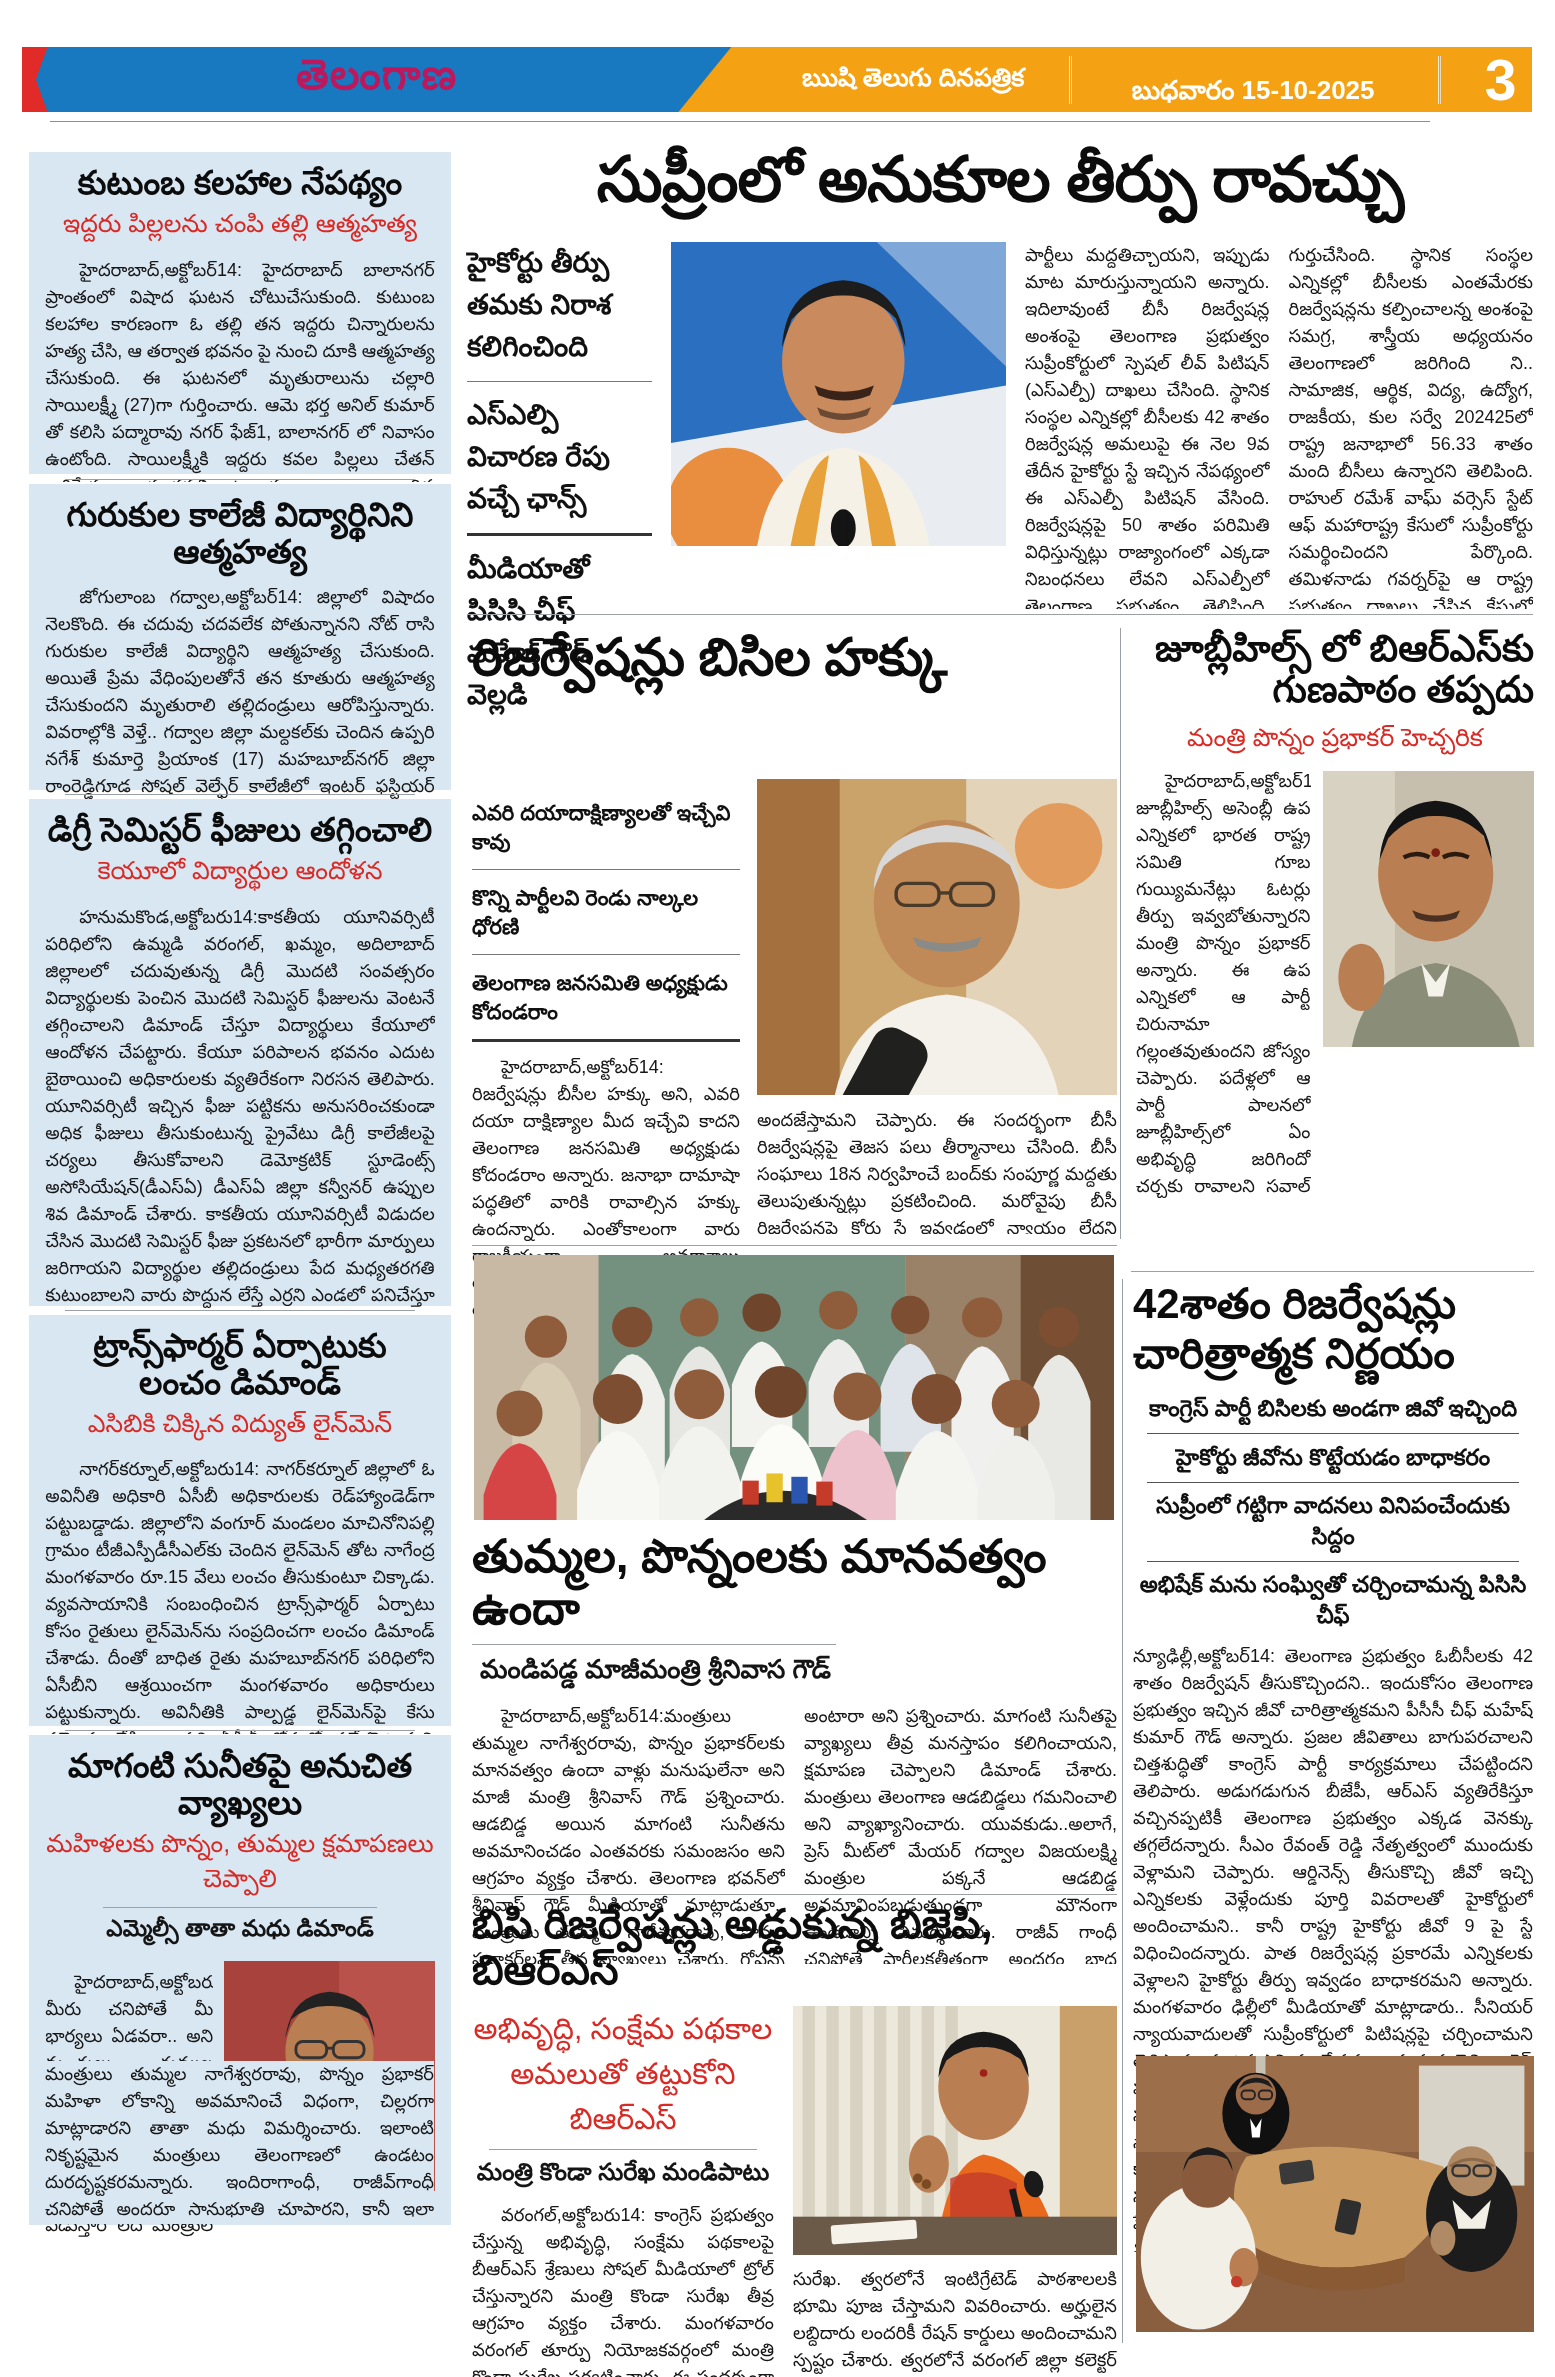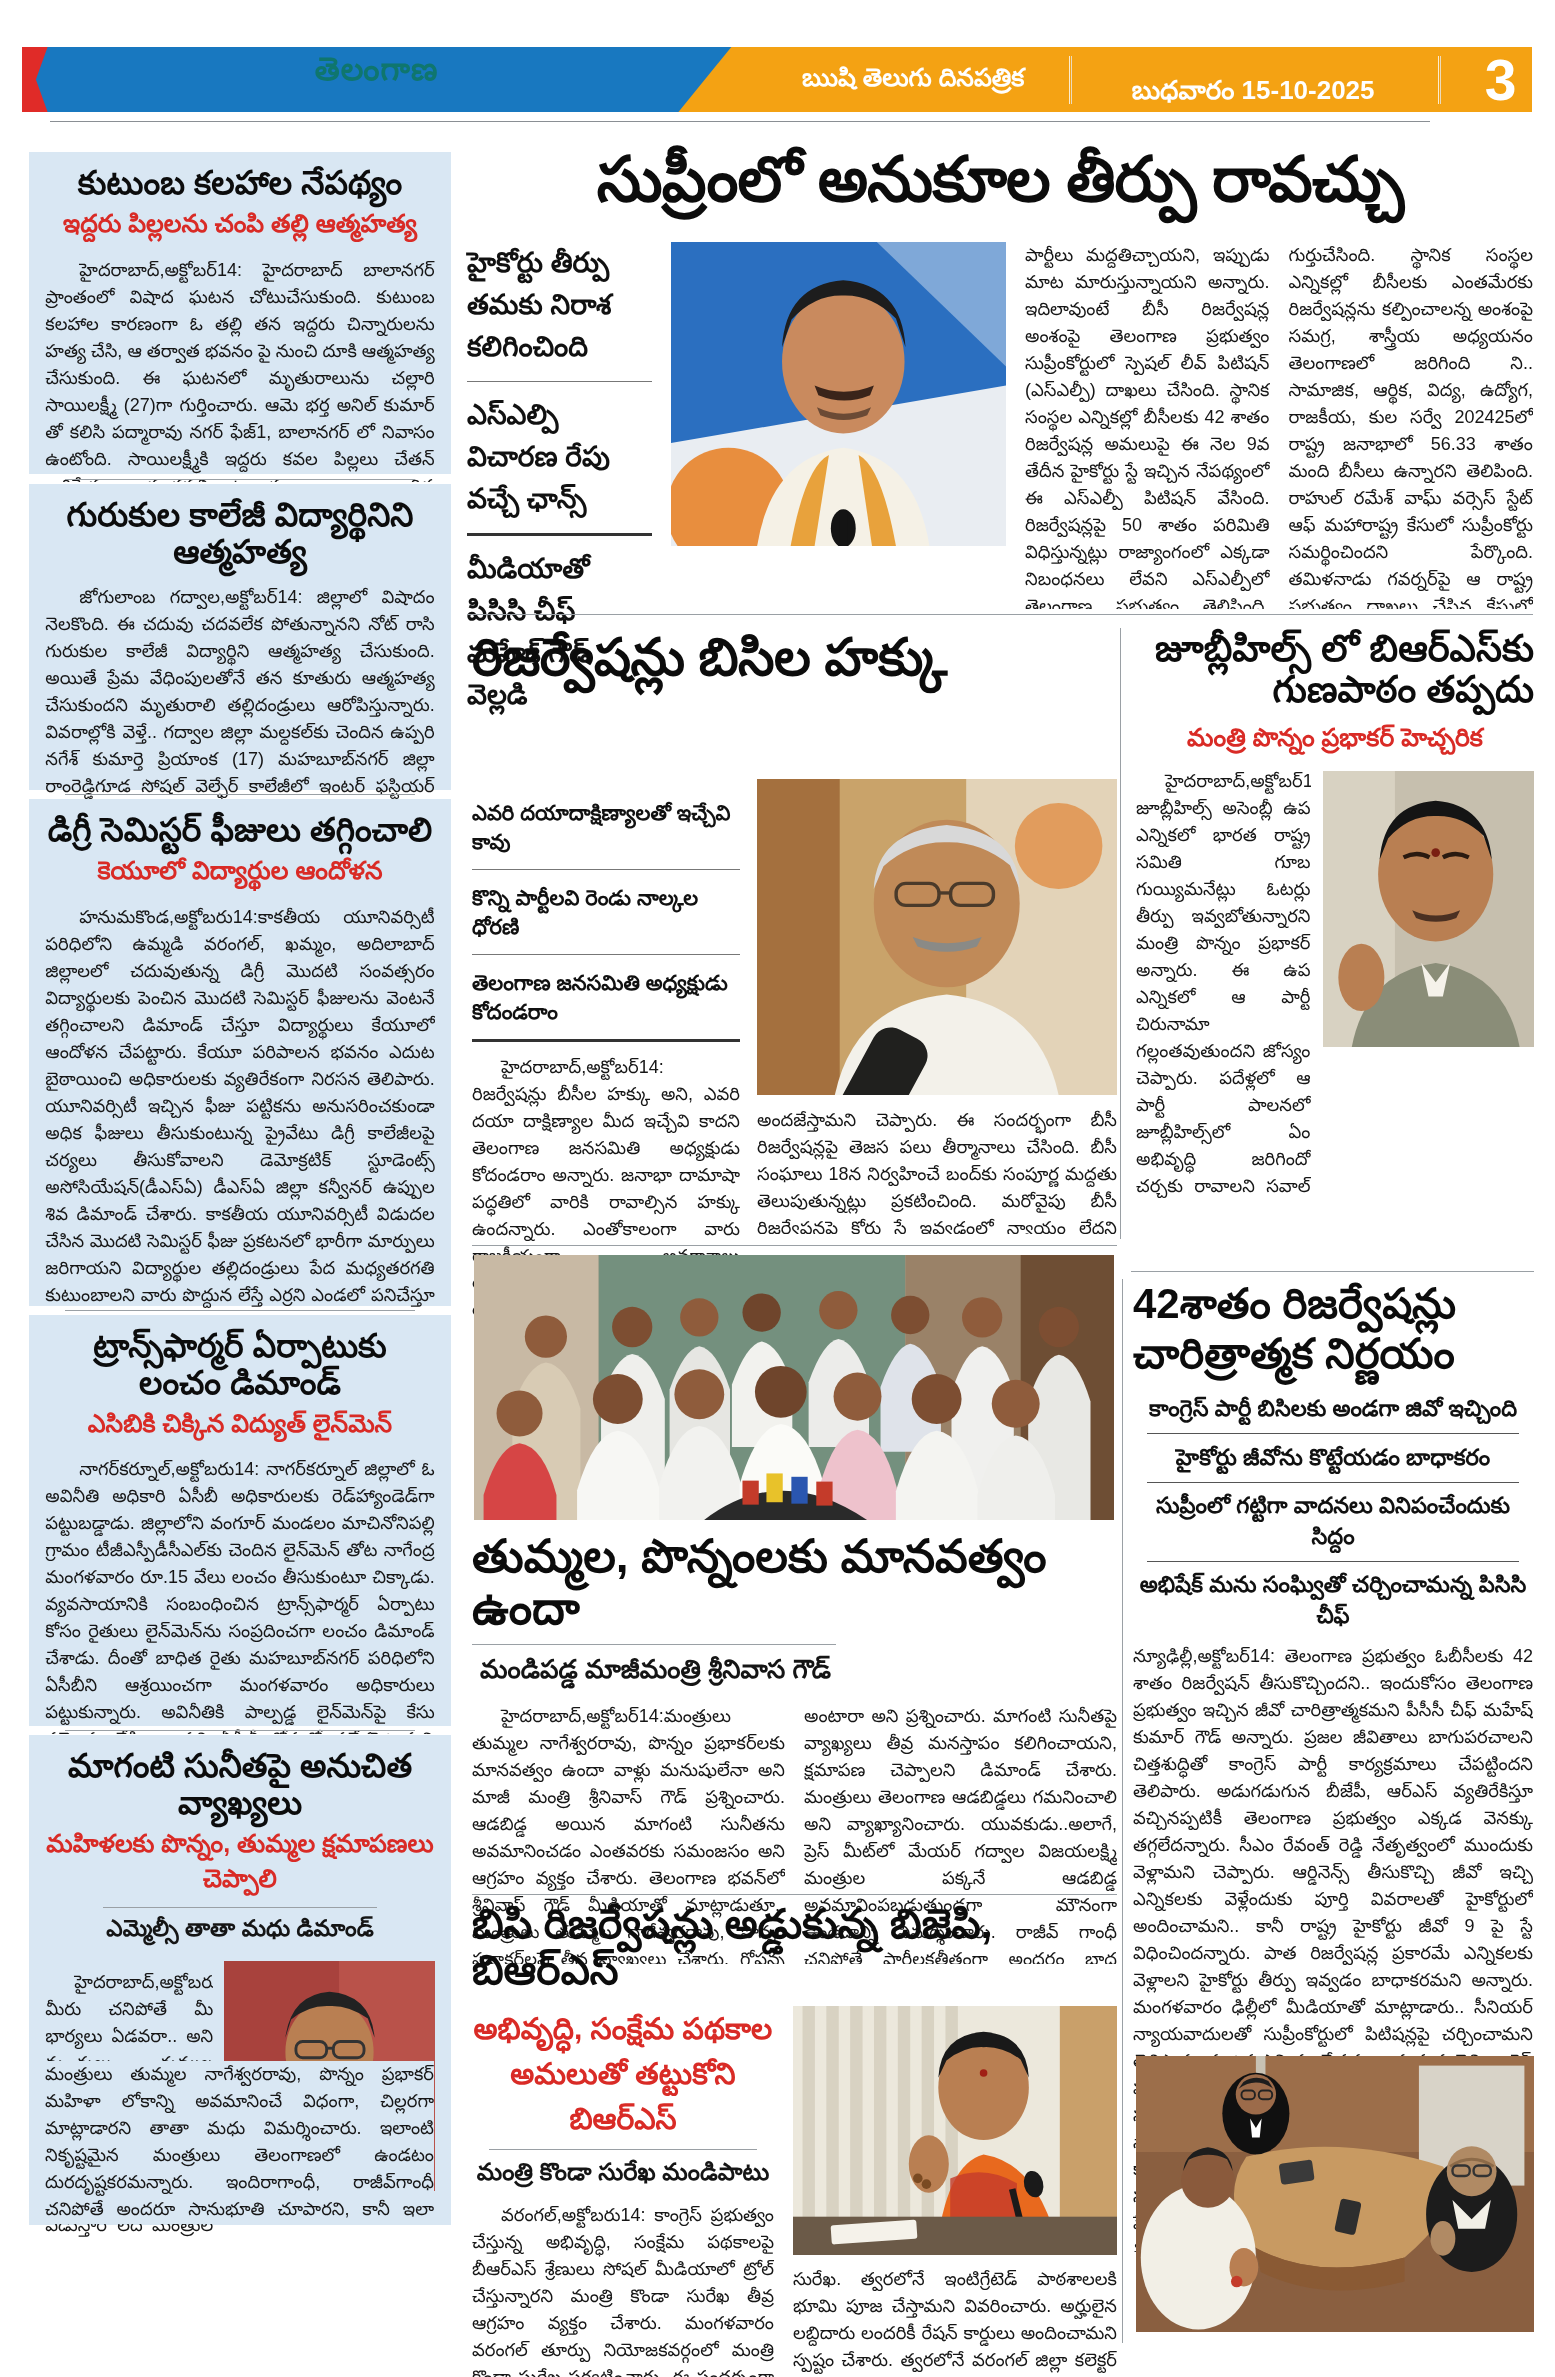--- a/index.html
+++ b/index.html
@@ -7,35 +7,35 @@
         font-family:"Liberation Sans","DejaVu Sans",sans-serif;color:#111;overflow:hidden;}
   .abs{position:absolute;}
   
   .masthead{left:21.6px;top:47px;width:1510px;height:65px;}
   .mh-orange{position:absolute;inset:0;background:#f4a213;}
   .mh-blue{position:absolute;inset:0;background:#1878c0;
            clip-path:polygon(0 0,47% 0,43.5% 100%,0 100%);}
   .mh-red{position:absolute;left:0;top:0;width:26px;height:100%;background:#e02b28;
           clip-path:polygon(0 0,100% 0,55% 50%,100% 100%,0 100%);}
   .mh-title{position:absolute;left:211px;top:3.8px;width:288px;text-align:center;
-            color:#0f766e;font-weight:bold;font-size:32px;letter-spacing:1px;}
+            color:#be185d;font-weight:bold;font-size:42px;letter-spacing:1px;}
   .mh-pub{position:absolute;left:767px;top:16.3px;width:249px;text-align:center;
           color:#fff;font-weight:bold;font-size:25px;}
   .mh-date{position:absolute;left:1078px;top:28px;width:307px;text-align:center;
            color:#fff;font-weight:bold;font-size:26px;}
   .mh-sep{position:absolute;top:8.6px;height:48px;width:1.9px;
           border-left:1.4px solid #fff;border-right:1.4px solid #e8e8e8;opacity:.8;}
   .mh-page{position:absolute;left:1431px;top:0px;width:96px;text-align:center;
            color:#fff;font-weight:bold;font-size:57px;}
   .top-rule{left:50px;top:121px;width:1380px;height:0;border-top:1.9px solid #8a8f94;}
   
   .hrule{border-top:1.4px solid #9aa0a5;}
   .vrule{border-left:1.4px solid #9aa0a5;}
   .headline{font-weight:bold;color:#0c0c0c;line-height:1.12;}
-  .kicker-red{color:#d92b26;font-weight:bold;}
+  .kicker-red{color:#d92b26;font-weight:normal;}
   .kicker-mag{color:#e20b7d;font-weight:bold;}
   .kicker-blk{color:#151515;font-weight:bold;}
   .body-txt{font-size:18px;line-height:1.5;text-align:justify;color:#161616;
             overflow:hidden;text-indent:34px;}
   .photo{background:#ddd;overflow:hidden;}
   .photo svg{display:block;width:100%;height:100%;}
   
   .card{left:29px;width:422px;background:#d9e7f3;padding:13.4px 16.3px;box-sizing:border-box;}
   .card .headline{font-size:33px;text-align:center;}
   .card .kicker-red{font-size:25px;text-align:center;display:block;margin-top:6.7px;}

